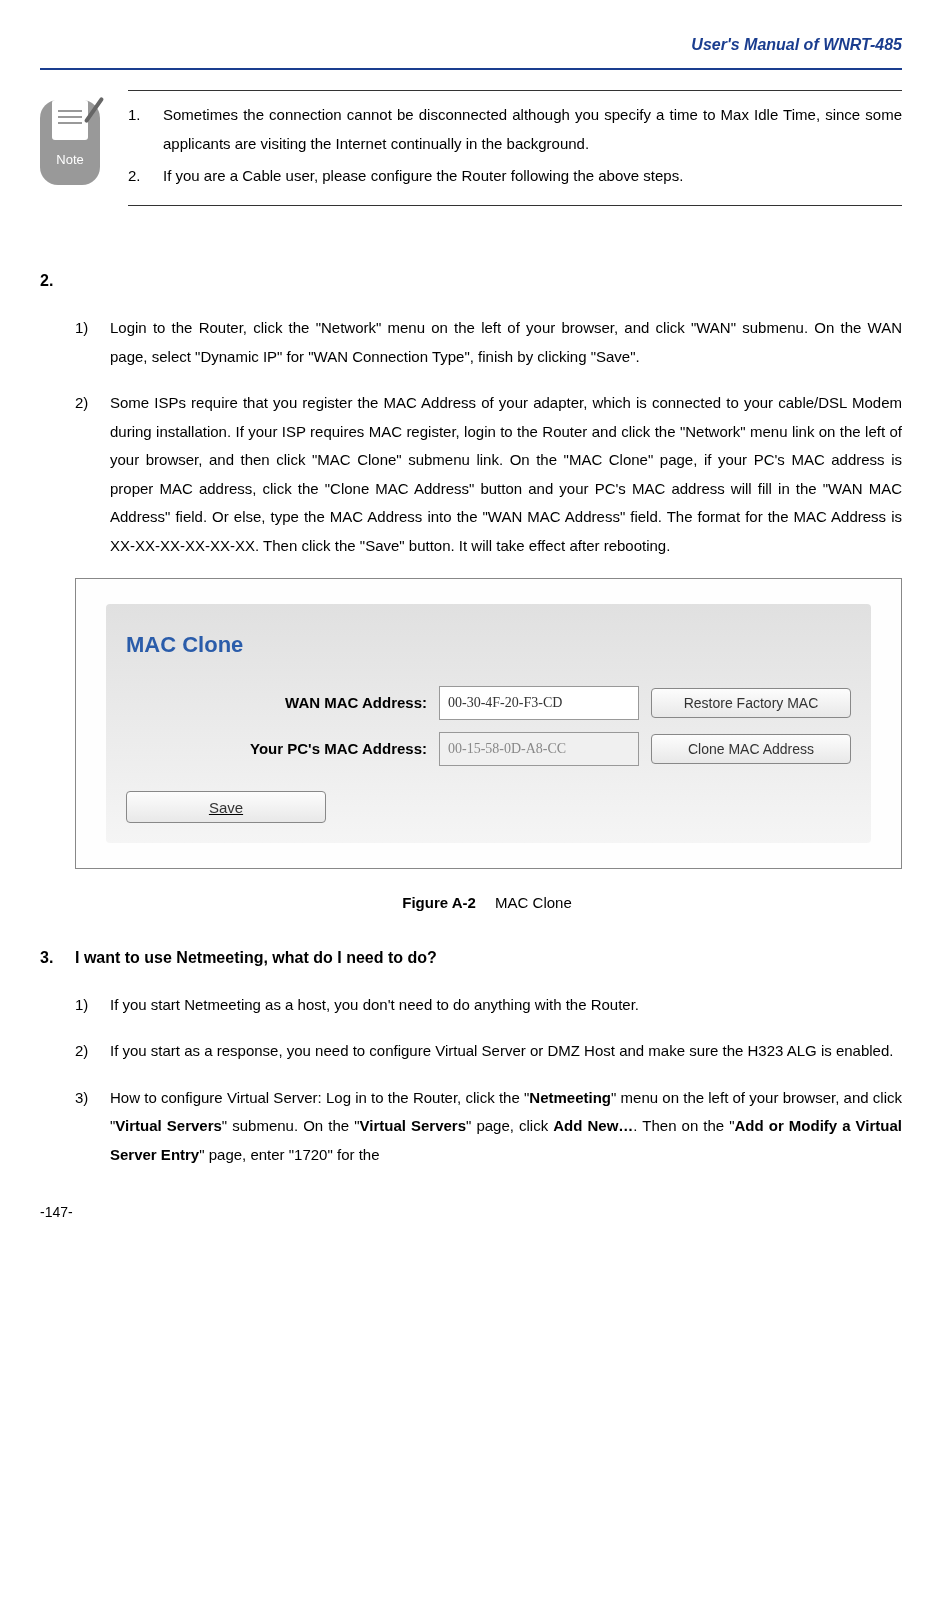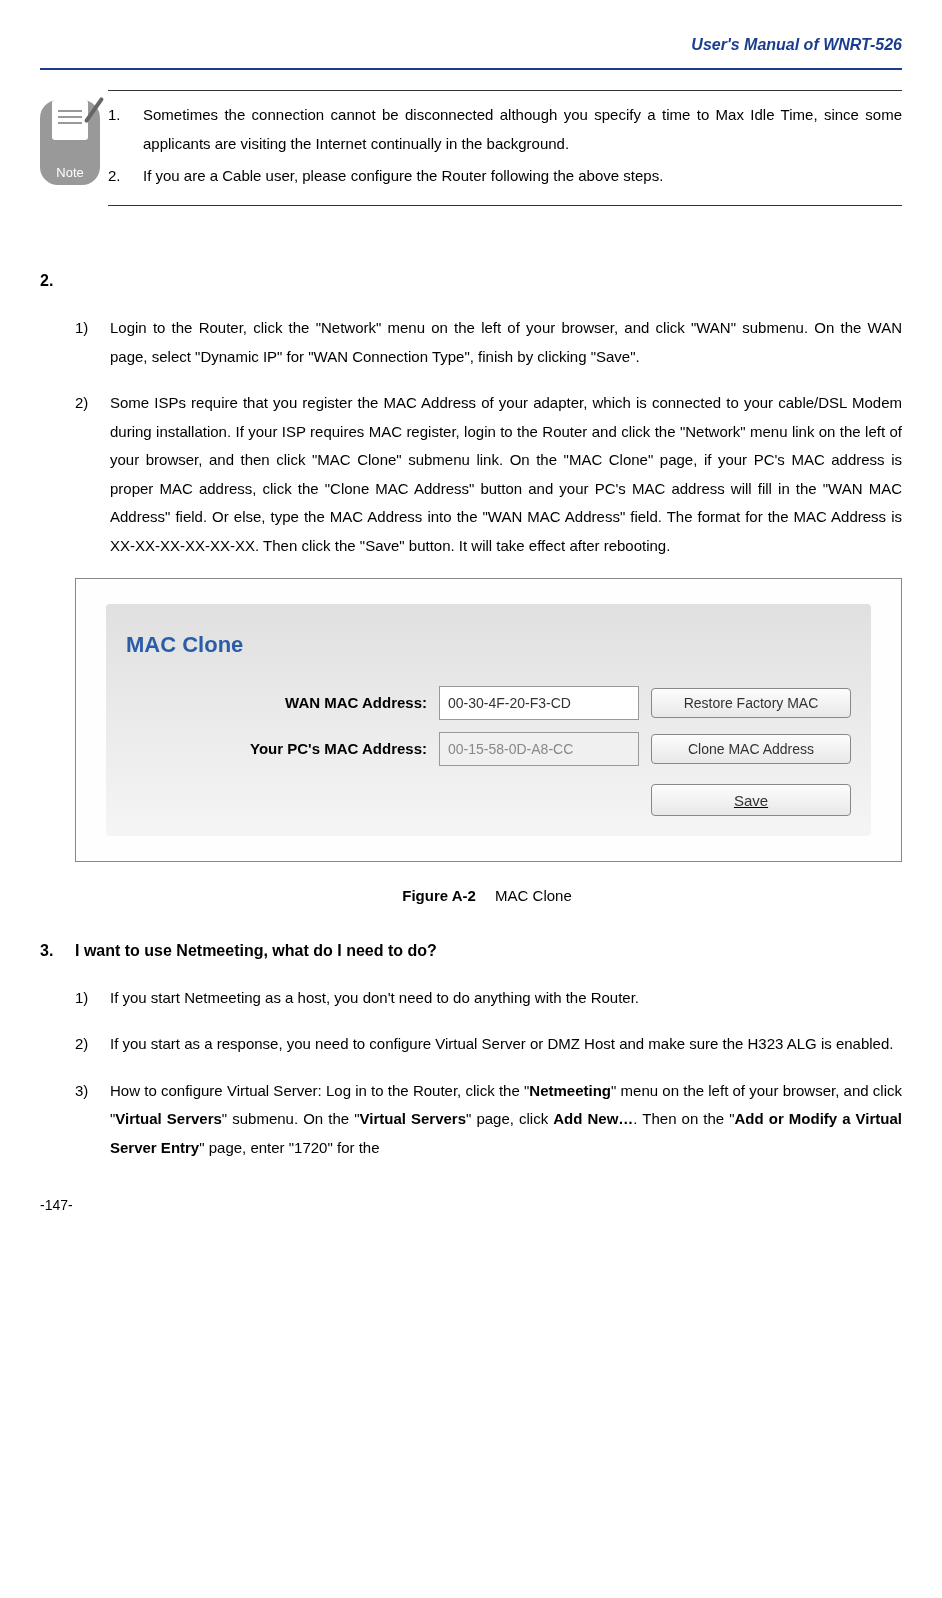--- a/index.html
+++ b/index.html
@@ -29,22 +29,22 @@
       align-items: flex-start;
       margin-bottom: 60px;
     }
     .note-icon {
       width: 60px;
       height: 85px;
       background: #999;
       display: flex;
       flex-direction: column;
       align-items: center;
-      justify-content: space-between;
-      margin-right: 8px;
+      justify-content: flex-start;
+      margin-right: 28px;
       margin-top: 10px;
       flex-shrink: 0;
       border-radius: 18px;
     }
     .note-icon-notepad {
       width: 36px;
       height: 40px;
       background: #fff;
       position: relative;
       border-radius: 3px;
@@ -151,39 +151,40 @@
     }
     .figure-input {
       width: 200px;
       height: 28px;
       padding: 16px 8px;
       border: 1px solid #999;
       background: #fff;
       font-size: 14px;
       color: #333;
       box-sizing: border-box;
+      font-family: Liberation Serif, serif;
     }
     .figure-input.disabled {
       background: #f0f0f0;
       color: #888;
     }
     .figure-button {
       width: 200px;
       height: 30px;
       border: 1px solid #888;
       background: linear-gradient(#fdfdfd, #e8e8e8);
       border-radius: 4px;
       font-size: 14px;
       color: #333;
       cursor: pointer;
     }
     .save-row {
       display: flex;
-      justify-content: flex-end;
-      margin-top: 18px;
+      justify-content: flex-start;
+      margin-top: 25px;
       text-decoration: underline;
     }
     .save-button {
       width: 200px;
       height: 32px;
       border: 1px solid #888;
       background: linear-gradient(#fdfdfd, #e8e8e8);
       border-radius: 4px;
       font-size: 15px;
       color: #333;
@@ -200,21 +201,21 @@
     }
     .footer {
       text-align: left;
       font-size: 14px;
       margin-top: 30px;
     }
   </style>
 </head>
 <body>
 
-<div class="header">User's Manual of WNRT-526</div>
+<div class="header">User's Manual of WNRT-485</div>
 <hr class="header-rule">
 
 <div class="note-section">
   <div class="note-icon">
     <div class="note-icon-notepad"></div>
     <div class="note-icon-label">Note</div>
   </div>
   <div class="note-content">
     <div class="note-item">
       <div class="note-num">1.</div>

